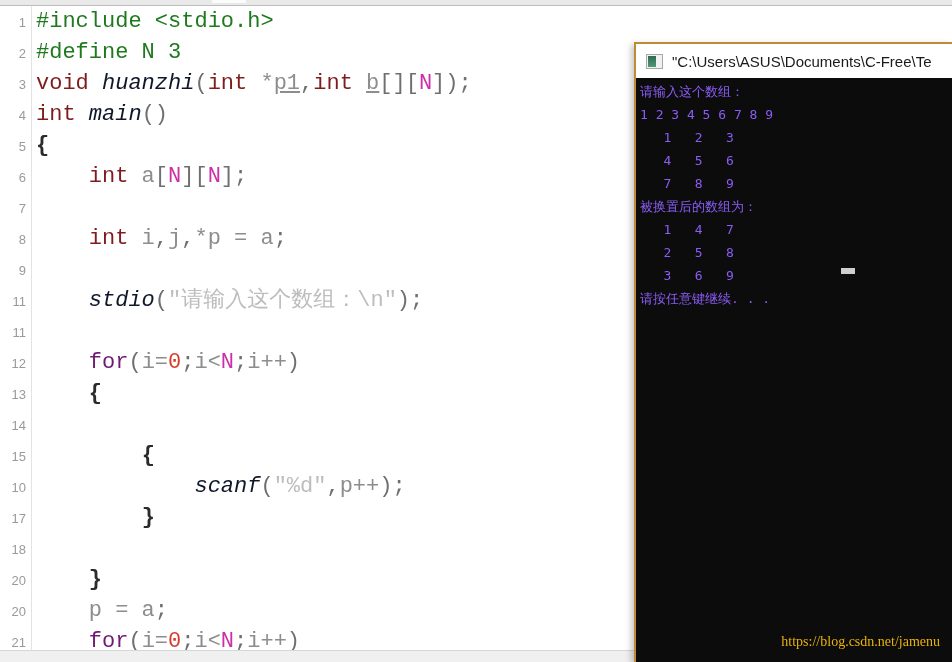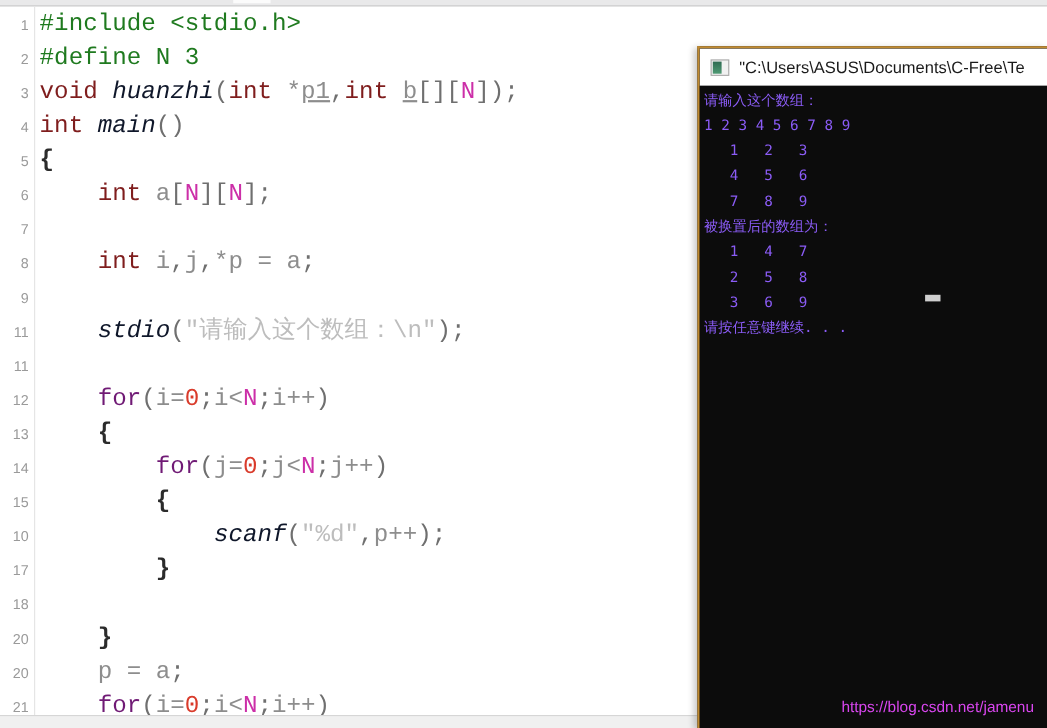--- a/index.html
+++ b/index.html
@@ -146,23 +146,23 @@
   #console-cursor {
     position: absolute;
     left: 205px; top: 190px;
     width: 14px; height: 6px;
     background: #cfcfcf;
   }
   #watermark {
     position: absolute;
     right: 12px;
     bottom: 14px;
-    font-family: Liberation Sans, sans-serif;
+    font-family: Liberation Serif, serif;
     font-size: 14px;
-    color: #d946ef;
+    color: #eab308;
     white-space: nowrap;
   }
 
   
   #editor-bottom {
     position: absolute;
     left: 0; bottom: 0;
     width: 634px; height: 12px;
     background: #f0f0f0;
     border-top: 1px solid #d6d6d6;
@@ -241,21 +241,20 @@
       <span class="ctext"><span class="k-id">    </span><span class="k-ctrl">for</span><span class="k-punct">(</span><span class="k-id">i=</span><span class="k-num">0</span><span class="k-punct">;</span><span class="k-id">i&lt;</span><span class="k-macro">N</span><span class="k-punct">;</span><span class="k-id">i++</span><span class="k-punct">)</span></span>
     </div>
 
     <div class="code-line">
       <span class="ln">13</span>
       <span class="ctext"><span class="k-id">    </span><span class="k-brace">{</span></span>
     </div>
 
     <div class="code-line">
       <span class="ln">14</span>
-      <span class="ctext"><span class="k-id">        </span><span class="k-ctrl">for</span><span class="k-punct">(</span><span class="k-id">j=</span><span class="k-num">0</span><span class="k-punct">;</span><span class="k-id">j&lt;</span><span class="k-macro">N</span><span class="k-punct">;</span><span class="k-id">j++</span><span class="k-punct">)</span></span>
     </div>
 
     <div class="code-line">
       <span class="ln">15</span>
       <span class="ctext"><span class="k-id">        </span><span class="k-brace">{</span></span>
     </div>
 
     <div class="code-line">
       <span class="ln">10</span>
       <span class="ctext"><span class="k-id">            </span><span class="k-fn">scanf</span><span class="k-punct">(</span><span class="k-str">"%d"</span><span class="k-punct">,</span><span class="k-id">p++</span><span class="k-punct">);</span></span>

